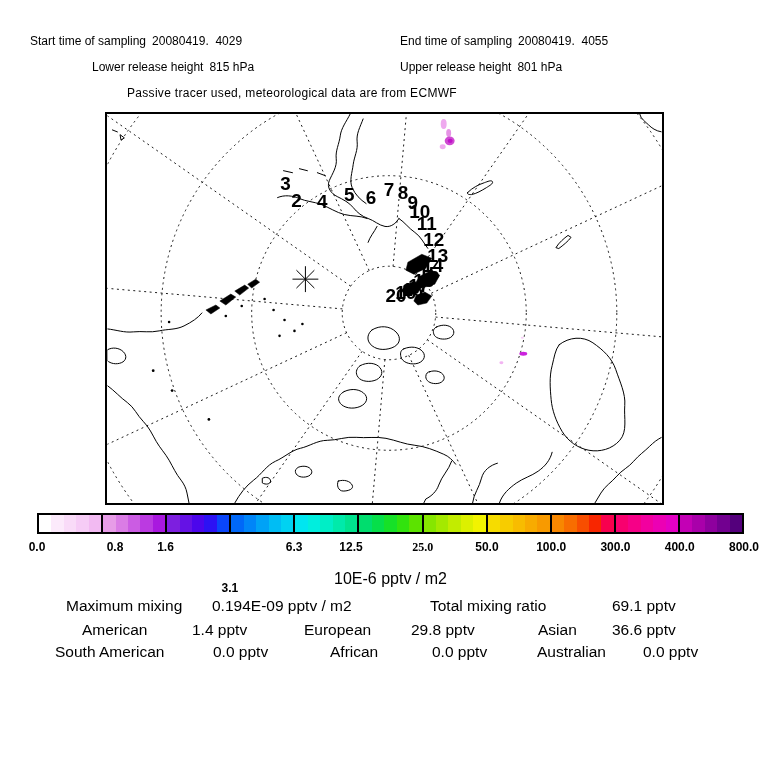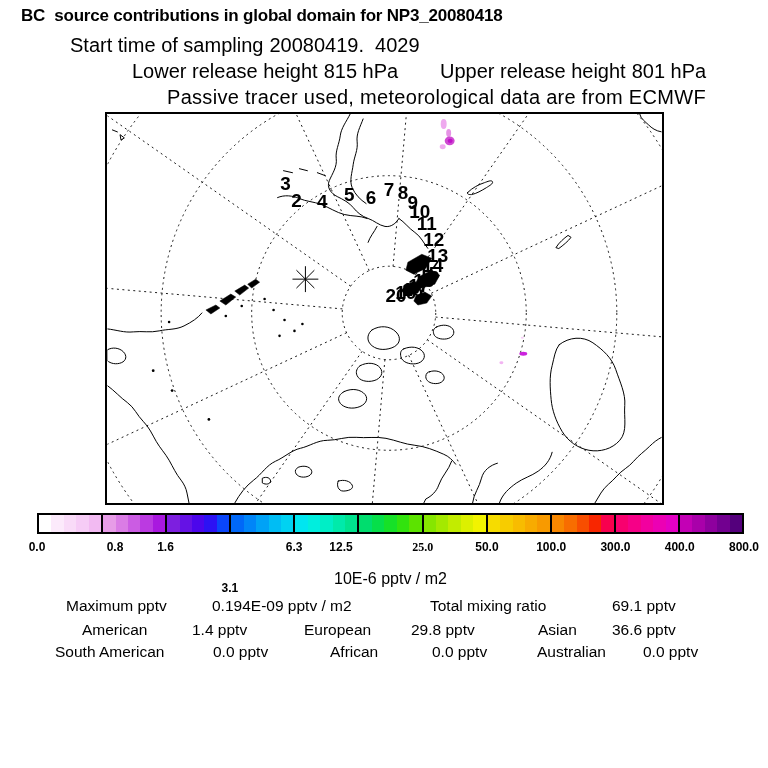--- a/index.html
+++ b/index.html
@@ -1,20 +1,20 @@
 <!DOCTYPE html>
 <html><head>
 <meta charset="utf-8">
 <style>
   html,body{margin:0;padding:0;background:#fff;}
   #page{position:relative;width:768px;height:768px;background:#fff;overflow:hidden;
         font-family:"Liberation Sans",sans-serif;color:#000;}
   .abs{position:absolute;white-space:pre;}
   #title-line{font-size:17px;font-weight:bold;letter-spacing:-0.2px;}
-  .hline{font-size:20px;margin-left:40px;}
+  .hline{font-size:12px;}
   .hpair{display:flex;gap:6px;}
   #map{position:absolute;left:105px;top:112px;width:559px;height:393px;
        border:2px solid #000;box-sizing:border-box;background:#fff;}
   #map-svg{display:block;}
   #graticule circle,#graticule line{fill:none;stroke:#000;stroke-width:0.9;stroke-dasharray:2 3.5;}
   #coastlines path{fill:none;stroke:#000;stroke-width:1;stroke-linejoin:round;stroke-linecap:round;}
   #landblobs path{fill:#000;stroke:#000;stroke-width:0.5;}
   #landblobs circle{fill:#000;}
   #traj-labels text{font-family:"Liberation Sans",sans-serif;font-size:19px;font-weight:bold;
                     fill:#000;text-anchor:middle;}
@@ -28,24 +28,26 @@
   #tick-row{position:absolute;left:0;top:540px;width:768px;height:20px;}
   .tick{position:absolute;top:0;transform:translateX(-50%);font-size:12px;font-weight:bold;white-space:pre;}
   #unit-label{position:absolute;left:37px;top:570px;width:707px;text-align:center;font-size:16px;}
   .stat{position:absolute;font-size:15.5px;white-space:pre;}
 </style>
 </head>
 <body>
 
 <div id="page">
 
-  <div class="abs" id="title-line" style="left:21px;top:6px">BC  source contributions in global domain for NP3_20080418</div>
 
   <div class="abs hpair hline" style="left:30px;top:34px">
     <span>Start time of sampling</span><span>20080419.  4029</span>
+  </div>
+  <div class="abs hpair hline" style="left:400px;top:34px">
+    <span>End time of sampling</span><span>20080419.  4055</span>
   </div>
 
   <div class="abs hpair hline" style="left:92px;top:60px">
     <span>Lower release height</span><span>815 hPa</span>
   </div>
   <div class="abs hpair hline" style="left:400px;top:60px">
     <span>Upper release height</span><span>801 hPa</span>
   </div>
 
   <div class="abs hline" style="left:127px;top:86px;letter-spacing:0.3px">Passive tracer used, meteorological data are from ECMWF</div>
@@ -261,31 +263,31 @@
           <div class="cb-cell" style="background: rgb(84, 0, 124);"></div>
         </div>
       </div>
   </div>
   <div id="tick-row">
       <span class="tick" style="left: 37px;">0.0</span>
       <span class="tick" style="left: 115px; text-align: right;">0.8</span>
       <span class="tick" style="left: 165.545px;">1.6</span>
       <span class="tick" style="left: 229.818px; margin-top: 41px;">3.1</span>
       <span class="tick" style="left: 294.091px;">6.3</span>
-      <span class="tick" style="left: 341px;">12.5</span>
+      <span class="tick" style="left: 351px;">12.5</span>
       <span class="tick" style="left: 422.636px; font-family: Liberation Serif, serif;">25.0</span>
       <span class="tick" style="left: 486.909px;">50.0</span>
       <span class="tick" style="left: 551.182px;">100.0</span>
       <span class="tick" style="left: 615.455px;">300.0</span>
       <span class="tick" style="left: 679.727px;">400.0</span>
       <span class="tick" style="left: 744px;">800.0</span>
     </div>
   <div id="unit-label">10E-6 pptv / m2</div>
 
-  <span class="stat" style="left:66px;top:597px">Maximum pptv</span>
+  <span class="stat" style="left:66px;top:597px">Maximum mixing</span>
   <span class="stat" style="left:212px;top:597px">0.194E-09 pptv / m2</span>
   <span class="stat" style="left:430px;top:597px">Total mixing ratio</span>
   <span class="stat" style="left:612px;top:597px">69.1 pptv</span>
 
   <span class="stat" style="left:82px;top:621px">American</span>
   <span class="stat" style="left:192px;top:621px">1.4 pptv</span>
   <span class="stat" style="left:304px;top:621px">European</span>
   <span class="stat" style="left:411px;top:621px">29.8 pptv</span>
   <span class="stat" style="left:538px;top:621px">Asian</span>
   <span class="stat" style="left:612px;top:621px">36.6 pptv</span>

